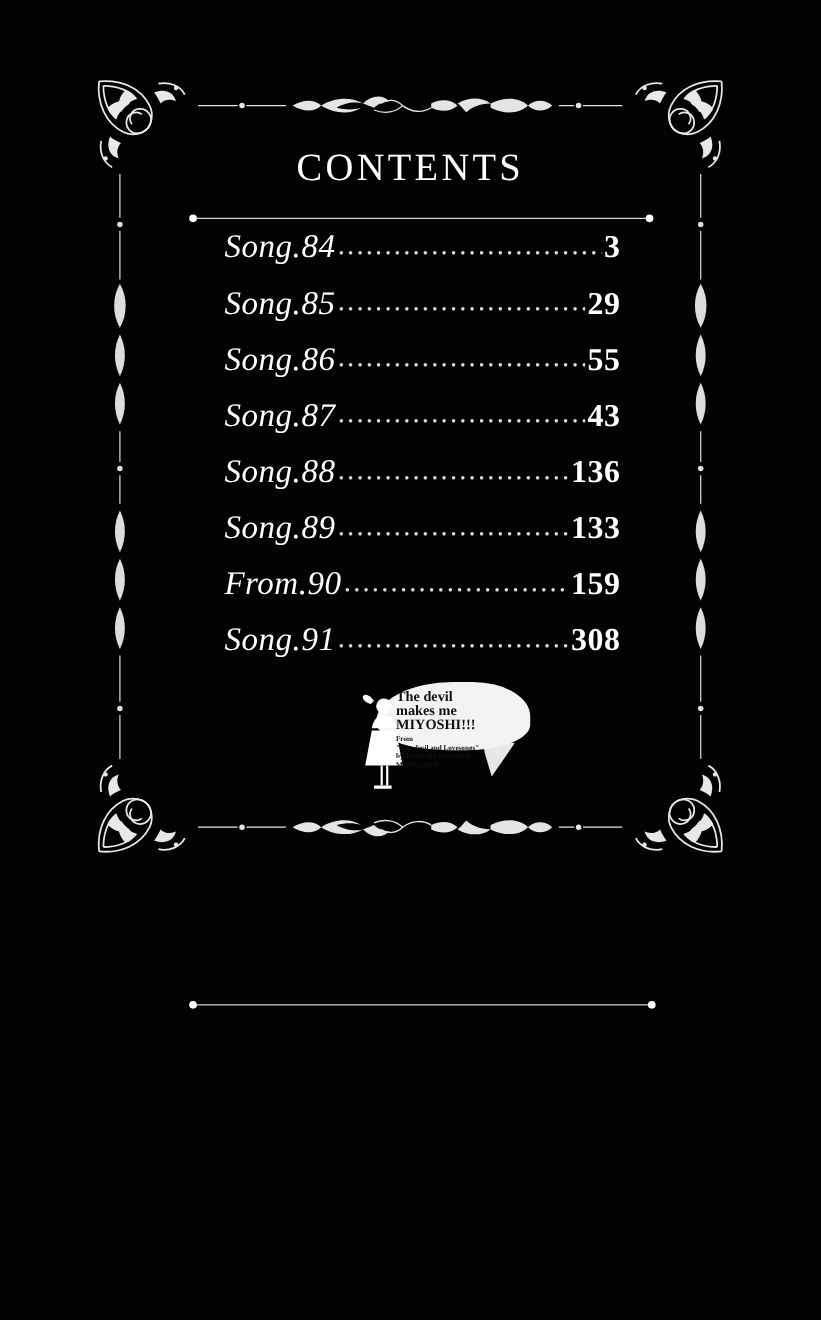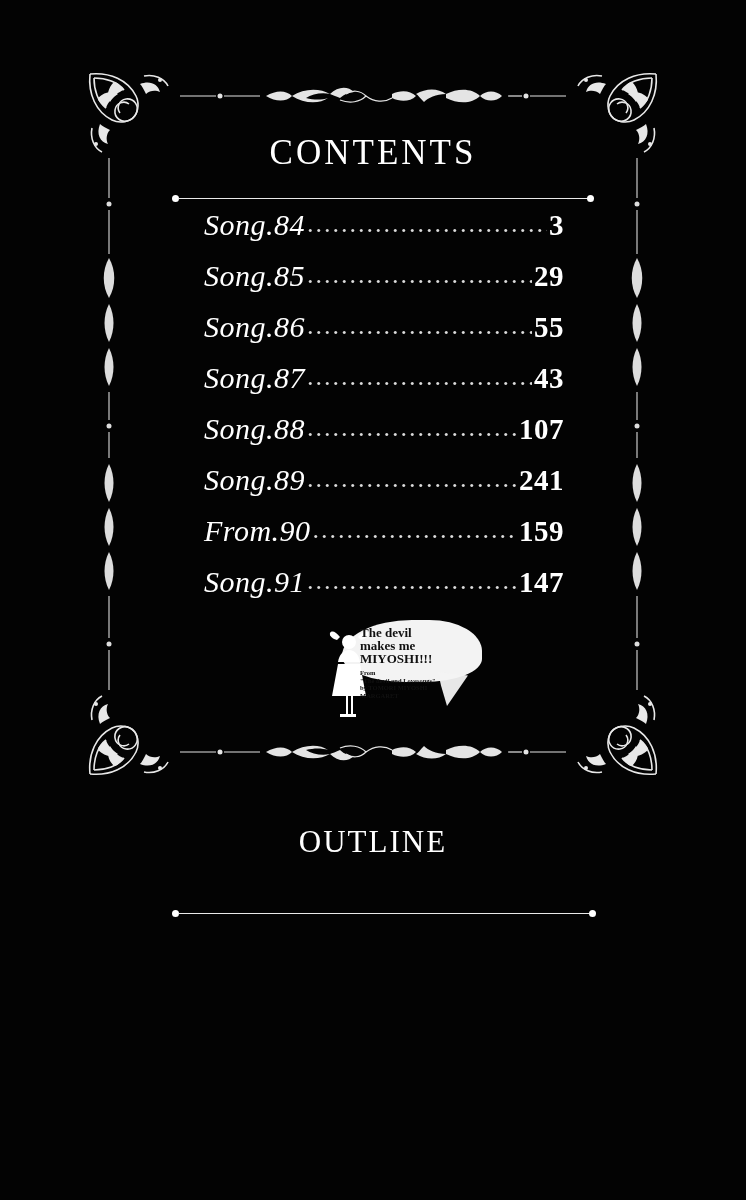--- a/index.html
+++ b/index.html
@@ -416,39 +416,39 @@
 
       <div class="toc-row">
         <span class="toc-label">Song.87</span>
         <span class="toc-dots">...............................................</span>
         <span class="toc-page">43</span>
       </div>
 
       <div class="toc-row">
         <span class="toc-label">Song.88</span>
         <span class="toc-dots">...............................................</span>
-        <span class="toc-page">107</span>
+        <span class="toc-page">136</span>
       </div>
 
       <div class="toc-row">
         <span class="toc-label">Song.89</span>
         <span class="toc-dots">...............................................</span>
-        <span class="toc-page">241</span>
+        <span class="toc-page">133</span>
       </div>
 
       <div class="toc-row">
         <span class="toc-label">From.90</span>
         <span class="toc-dots">...............................................</span>
         <span class="toc-page">159</span>
       </div>
 
       <div class="toc-row">
         <span class="toc-label">Song.91</span>
         <span class="toc-dots">...............................................</span>
-        <span class="toc-page">147</span>
+        <span class="toc-page">308</span>
       </div>
 
     </div>
 
     <div class="logo">
       <div class="logo-blob"></div>
       <div class="logo-tail"></div>
       <div class="logo-figure">
         <svg viewBox="0 0 54 90" fill="currentColor">
           <circle cx="27" cy="12" r="7"></circle>
@@ -470,21 +470,20 @@
         <div>From</div>
         <div>"The devil and Lovesongs"</div>
         <div>by TOMORI MIYOSHI</div>
         <div>MARGARET</div>
       </div>
     </div>
 
   </div>
 
   <div class="outline">
-    <div class="outline-title">OUTLINE</div>
   </div>
 
   <div class="rule outline-rule">
     <span class="dot l"></span>
     <span class="line"></span>
     <span class="dot r"></span>
   </div>
 
 </div>
 

